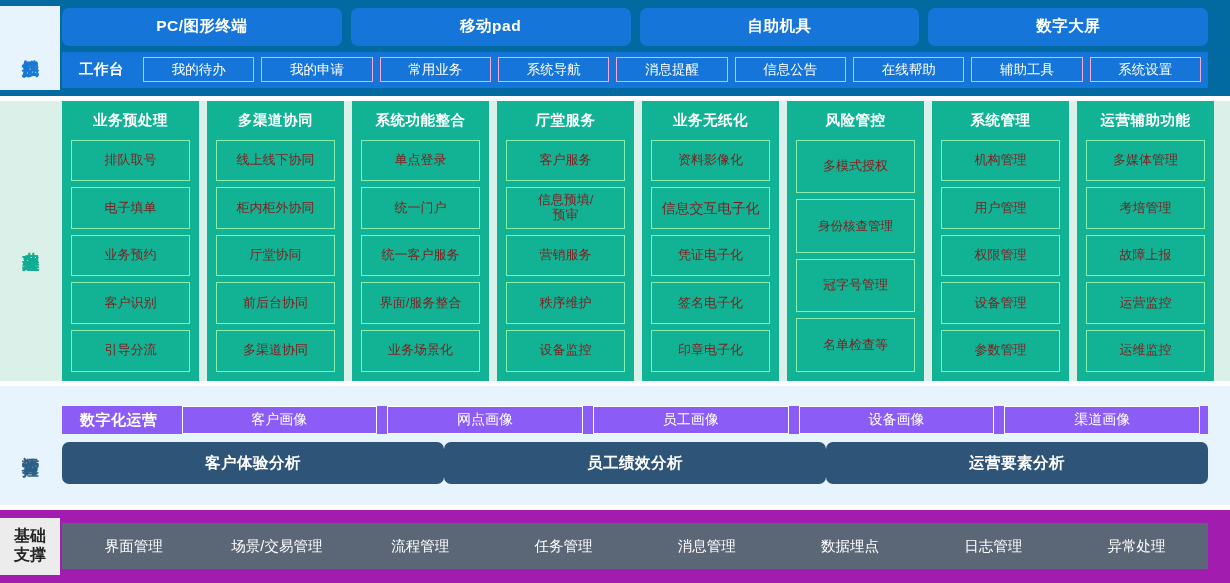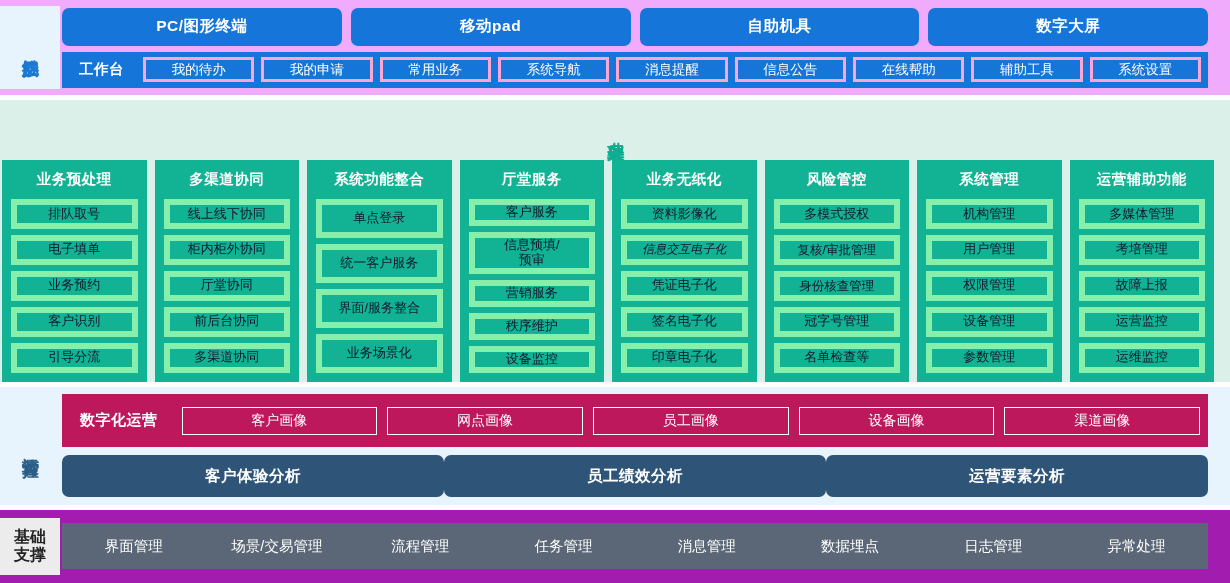--- a/index.html
+++ b/index.html
@@ -26,21 +26,21 @@
   }
   .band-label .vtxt {
     writing-mode: vertical-rl;
     text-orientation: upright;
     line-height: 1.28;
     font-size: 17px;
   }
   .band-body { flex: 1 1 auto; display: flex; flex-direction: column; }
 
   
-  .band-contact { background: #f0abfc; height: 98px; padding: 6px 0 6px 0; }
+  .band-contact { background: #0369a1; height: 98px; padding: 6px 0 6px 0; }
   .band-contact .band-label { color: #1878d2; background: #e8f4fd; }
   .band-contact .band-body { padding: 0 22px 0 2px; justify-content: center; gap: 6px; }
   .channel-row { display: flex; gap: 9px; }
   .channel-pill {
     flex: 1 1 0;
     height: 38px;
     background: #1675d8;
     border-radius: 7px;
     display: flex; align-items: center; justify-content: center;
     color: #ffffff; font-size: 15.5px; font-weight: bold;
@@ -52,60 +52,60 @@
     display: flex; align-items: center;
     padding: 0 7px; gap: 7px;
   }
   .workbench-title {
     color: #ffffff; font-size: 14.5px; font-weight: bold;
     padding: 0 12px 0 10px; white-space: nowrap; letter-spacing: .5px;
   }
   .workbench-item {
     flex: 1 1 0;
     height: 25px;
-    border: 3px solid #f9a8d4;
+    border: 1px solid #f9a8d4;
     display: flex; align-items: center; justify-content: center;
     color: #ffffff; font-size: 13.5px; white-space: nowrap;
   }
 
   
-  .band-business { background: #dcf0ea; height: 288px; padding: 0 0; flex-direction: column; }
+  .band-business { background: #dcf0ea; height: 288px; padding: 0 0; }
   .band-business .band-label { color: #0fad92; background: #dcf0ea; }
   .band-business .band-label .vtxt { font-size: 17px; line-height: 1.34; }
   .band-business .band-body { padding: 0 16px 0 2px; }
   .biz-cols { display: flex; gap: 8px; height: 100%; }
   .biz-col {
     flex: 1 1 0;
     background: #12b394;
     padding: 7px 9px 9px 9px;
     display: flex; flex-direction: column;
     gap: 6px;
   }
   .biz-col-title {
     color: #ffffff; font-size: 14.5px; font-weight: bold;
     text-align: center; letter-spacing: .5px;
     padding: 3px 0 4px 0;
     white-space: nowrap;
   }
   .biz-item {
     flex: 1 1 0;
-    border: 6px solid #86efac;
-    display: flex; align-items: center; justify-content: center;
-    color: #0f172a; font-size: 13px; text-align: center;
+    border: 1px solid #86efac;
+    display: flex; align-items: center; justify-content: center;
+    color: #7f1d1d; font-size: 13px; text-align: center;
     line-height: 1.15;
     padding: 0 2px;
   }
 
   
   .band-ops { background: #e8f4fd; height: 122px; padding: 7px 0; }
   .band-ops .band-label { color: #2c5f86; background: #e8f4fd; }
   .band-ops .band-body { padding: 0 22px 0 2px; gap: 8px; justify-content: center; }
   .ops-portrait-bar {
-    background: #be185d;
-    height: 53px;
+    background: #8b5cf6;
+    height: 28px;
     display: flex; align-items: center;
     padding: 0 8px; gap: 10px;
   }
   .ops-portrait-title {
     color: #ffffff; font-size: 15px; font-weight: bold;
     padding: 0 14px 0 10px; white-space: nowrap; letter-spacing: .5px;
   }
   .ops-portrait-item {
     flex: 1 1 0;
     height: 28px;
@@ -223,48 +223,48 @@
           <div class="biz-item">线上线下协同</div>
           <div class="biz-item">柜内柜外协同</div>
           <div class="biz-item">厅堂协同</div>
           <div class="biz-item">前后台协同</div>
           <div class="biz-item">多渠道协同</div>
         </div>
 
         <div class="biz-col">
           <div class="biz-col-title">系统功能整合</div>
           <div class="biz-item">单点登录</div>
+          <div class="biz-item">统一门户</div>
           <div class="biz-item">统一客户服务</div>
           <div class="biz-item">界面/服务整合</div>
           <div class="biz-item">业务场景化</div>
         </div>
 
         <div class="biz-col">
           <div class="biz-col-title">厅堂服务</div>
           <div class="biz-item">客户服务</div>
           <div class="biz-item" style="white-space:pre-line;">信息预填/
 预审</div>
           <div class="biz-item">营销服务</div>
           <div class="biz-item">秩序维护</div>
           <div class="biz-item">设备监控</div>
         </div>
 
         <div class="biz-col">
           <div class="biz-col-title">业务无纸化</div>
           <div class="biz-item">资料影像化</div>
-          <div class="biz-item" style="font-size:12px;font-style:italic;">信息交互电子化</div>
+          <div class="biz-item" style="font-size:14px;">信息交互电子化</div>
           <div class="biz-item">凭证电子化</div>
           <div class="biz-item">签名电子化</div>
           <div class="biz-item">印章电子化</div>
         </div>
 
         <div class="biz-col">
           <div class="biz-col-title">风险管控</div>
           <div class="biz-item">多模式授权</div>
-          <div class="biz-item" style="font-size:12.5px;">复核/审批管理</div>
           <div class="biz-item" style="font-size:12.5px;">身份核查管理</div>
           <div class="biz-item">冠字号管理</div>
           <div class="biz-item">名单检查等</div>
         </div>
 
         <div class="biz-col">
           <div class="biz-col-title">系统管理</div>
           <div class="biz-item">机构管理</div>
           <div class="biz-item">用户管理</div>
           <div class="biz-item">权限管理</div>

